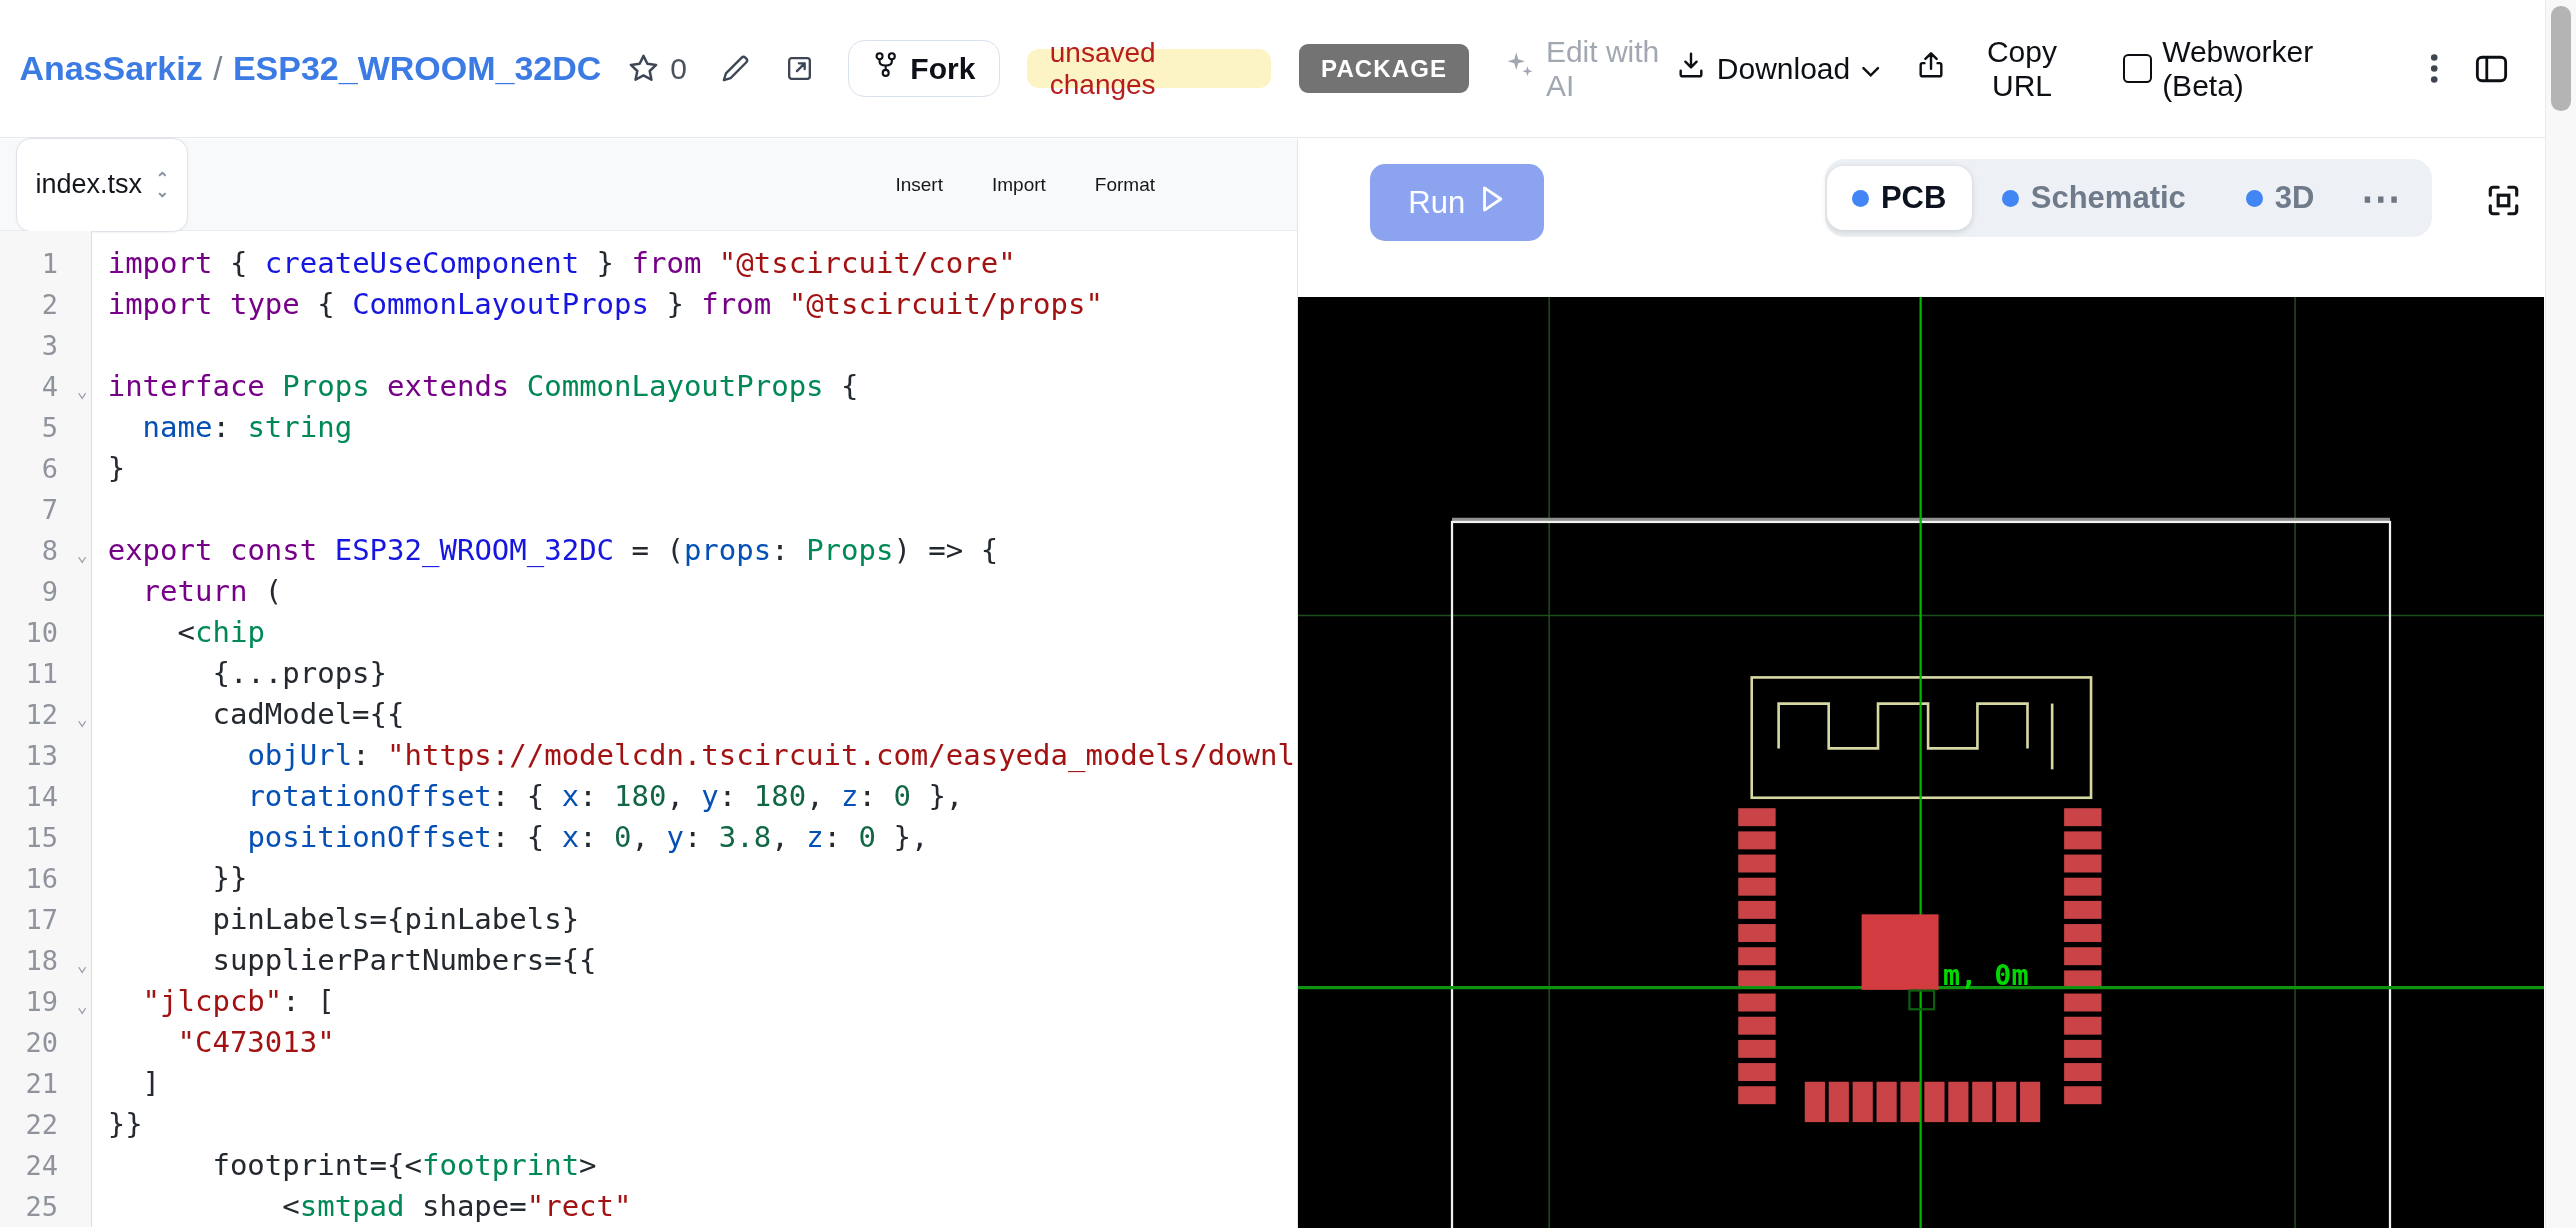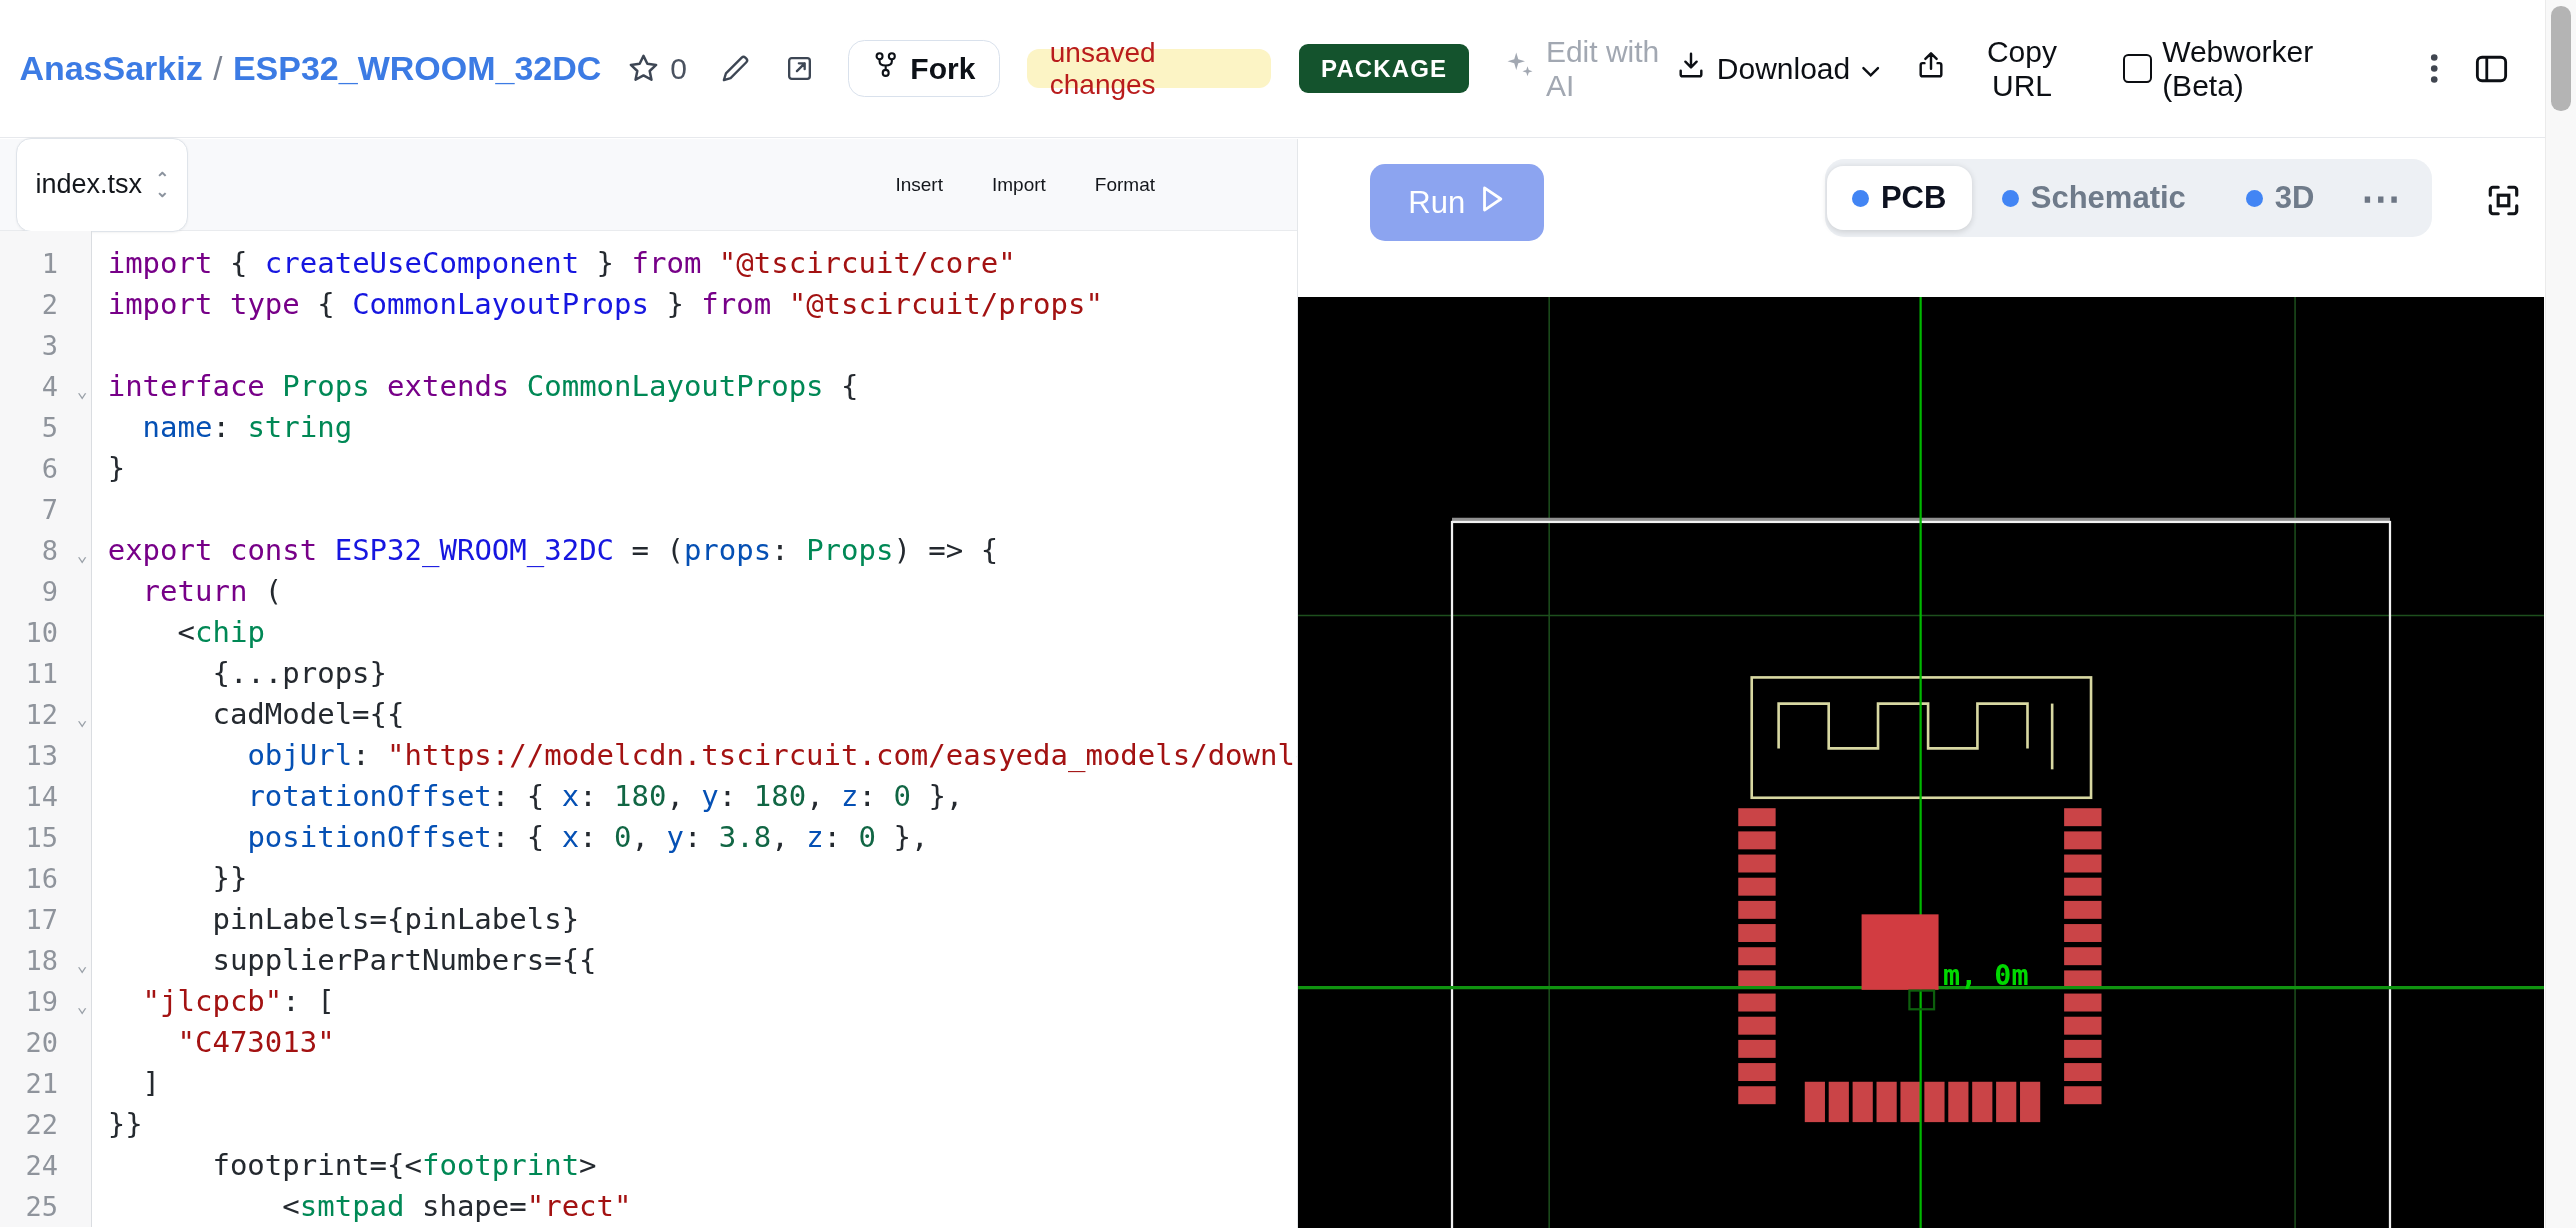--- a/index.html
+++ b/index.html
@@ -14,21 +14,21 @@
   .crumb-user,.crumb-repo{font-size:34px;font-weight:700;color:#3c7be4;}
   .crumb-sep{font-size:33px;color:#7a8290;margin:0 10.5px;}
   .iconbtn{display:flex;align-items:center;justify-content:center;background:none;border:none;padding:0;cursor:pointer;}
   .star-wrap{margin-left:25.4px;display:flex;align-items:center;}
   .star-count{font-size:30px;color:#4a5260;margin-left:10.5px;}
   .ml40{margin-left:33px;}
   .fork-btn{margin-left:33px;height:57px;padding:0 24px;border:1.9px solid #d9e1ec;border-radius:16.4px;
             background:#fff;display:flex;align-items:center;gap:12px;font-size:30px;font-weight:600;color:#0d1117;}
   .badge-unsaved{margin-left:27px;height:39px;padding:0 22.4px;border-radius:12px;background:#fcf4c5;
                  color:#b91c1c;font-size:28px;font-weight:500;display:flex;align-items:center;}
-  .badge-package{margin-left:28px;height:49px;padding:0 22.4px;border-radius:9px;background:#14532d;
+  .badge-package{margin-left:28px;height:49px;padding:0 22.4px;border-radius:9px;background:#737373;
                  color:#fff;font-size:24px;font-weight:700;letter-spacing:1.1px;display:flex;align-items:center;}
   .edit-ai{margin-left:36px;display:flex;align-items:center;gap:10.5px;color:#a2a8b2;font-size:30px;font-weight:500;}
   .hright{margin-left:auto;display:flex;align-items:center;gap:36px;}
   .hbtn{display:flex;align-items:center;gap:10.5px;font-size:30px;font-weight:500;color:#0c0f14;background:none;border:none;padding:0;cursor:pointer;}
   .checkbox{width:25.4px;height:25.4px;border:2.2px solid #0c0e12;border-radius:5.2px;background:#fff;}
 
   
   .scrollstrip{position:absolute;left:2545px;top:0;width:31px;height:1229px;background:#f8f8f8;border-left:1.5px solid #ebebeb;box-sizing:border-box;}
   .scrollthumb{position:absolute;left:5.2px;top:6px;width:19.4px;height:105px;border-radius:9.7px;background:#b4b4b4;}
 

